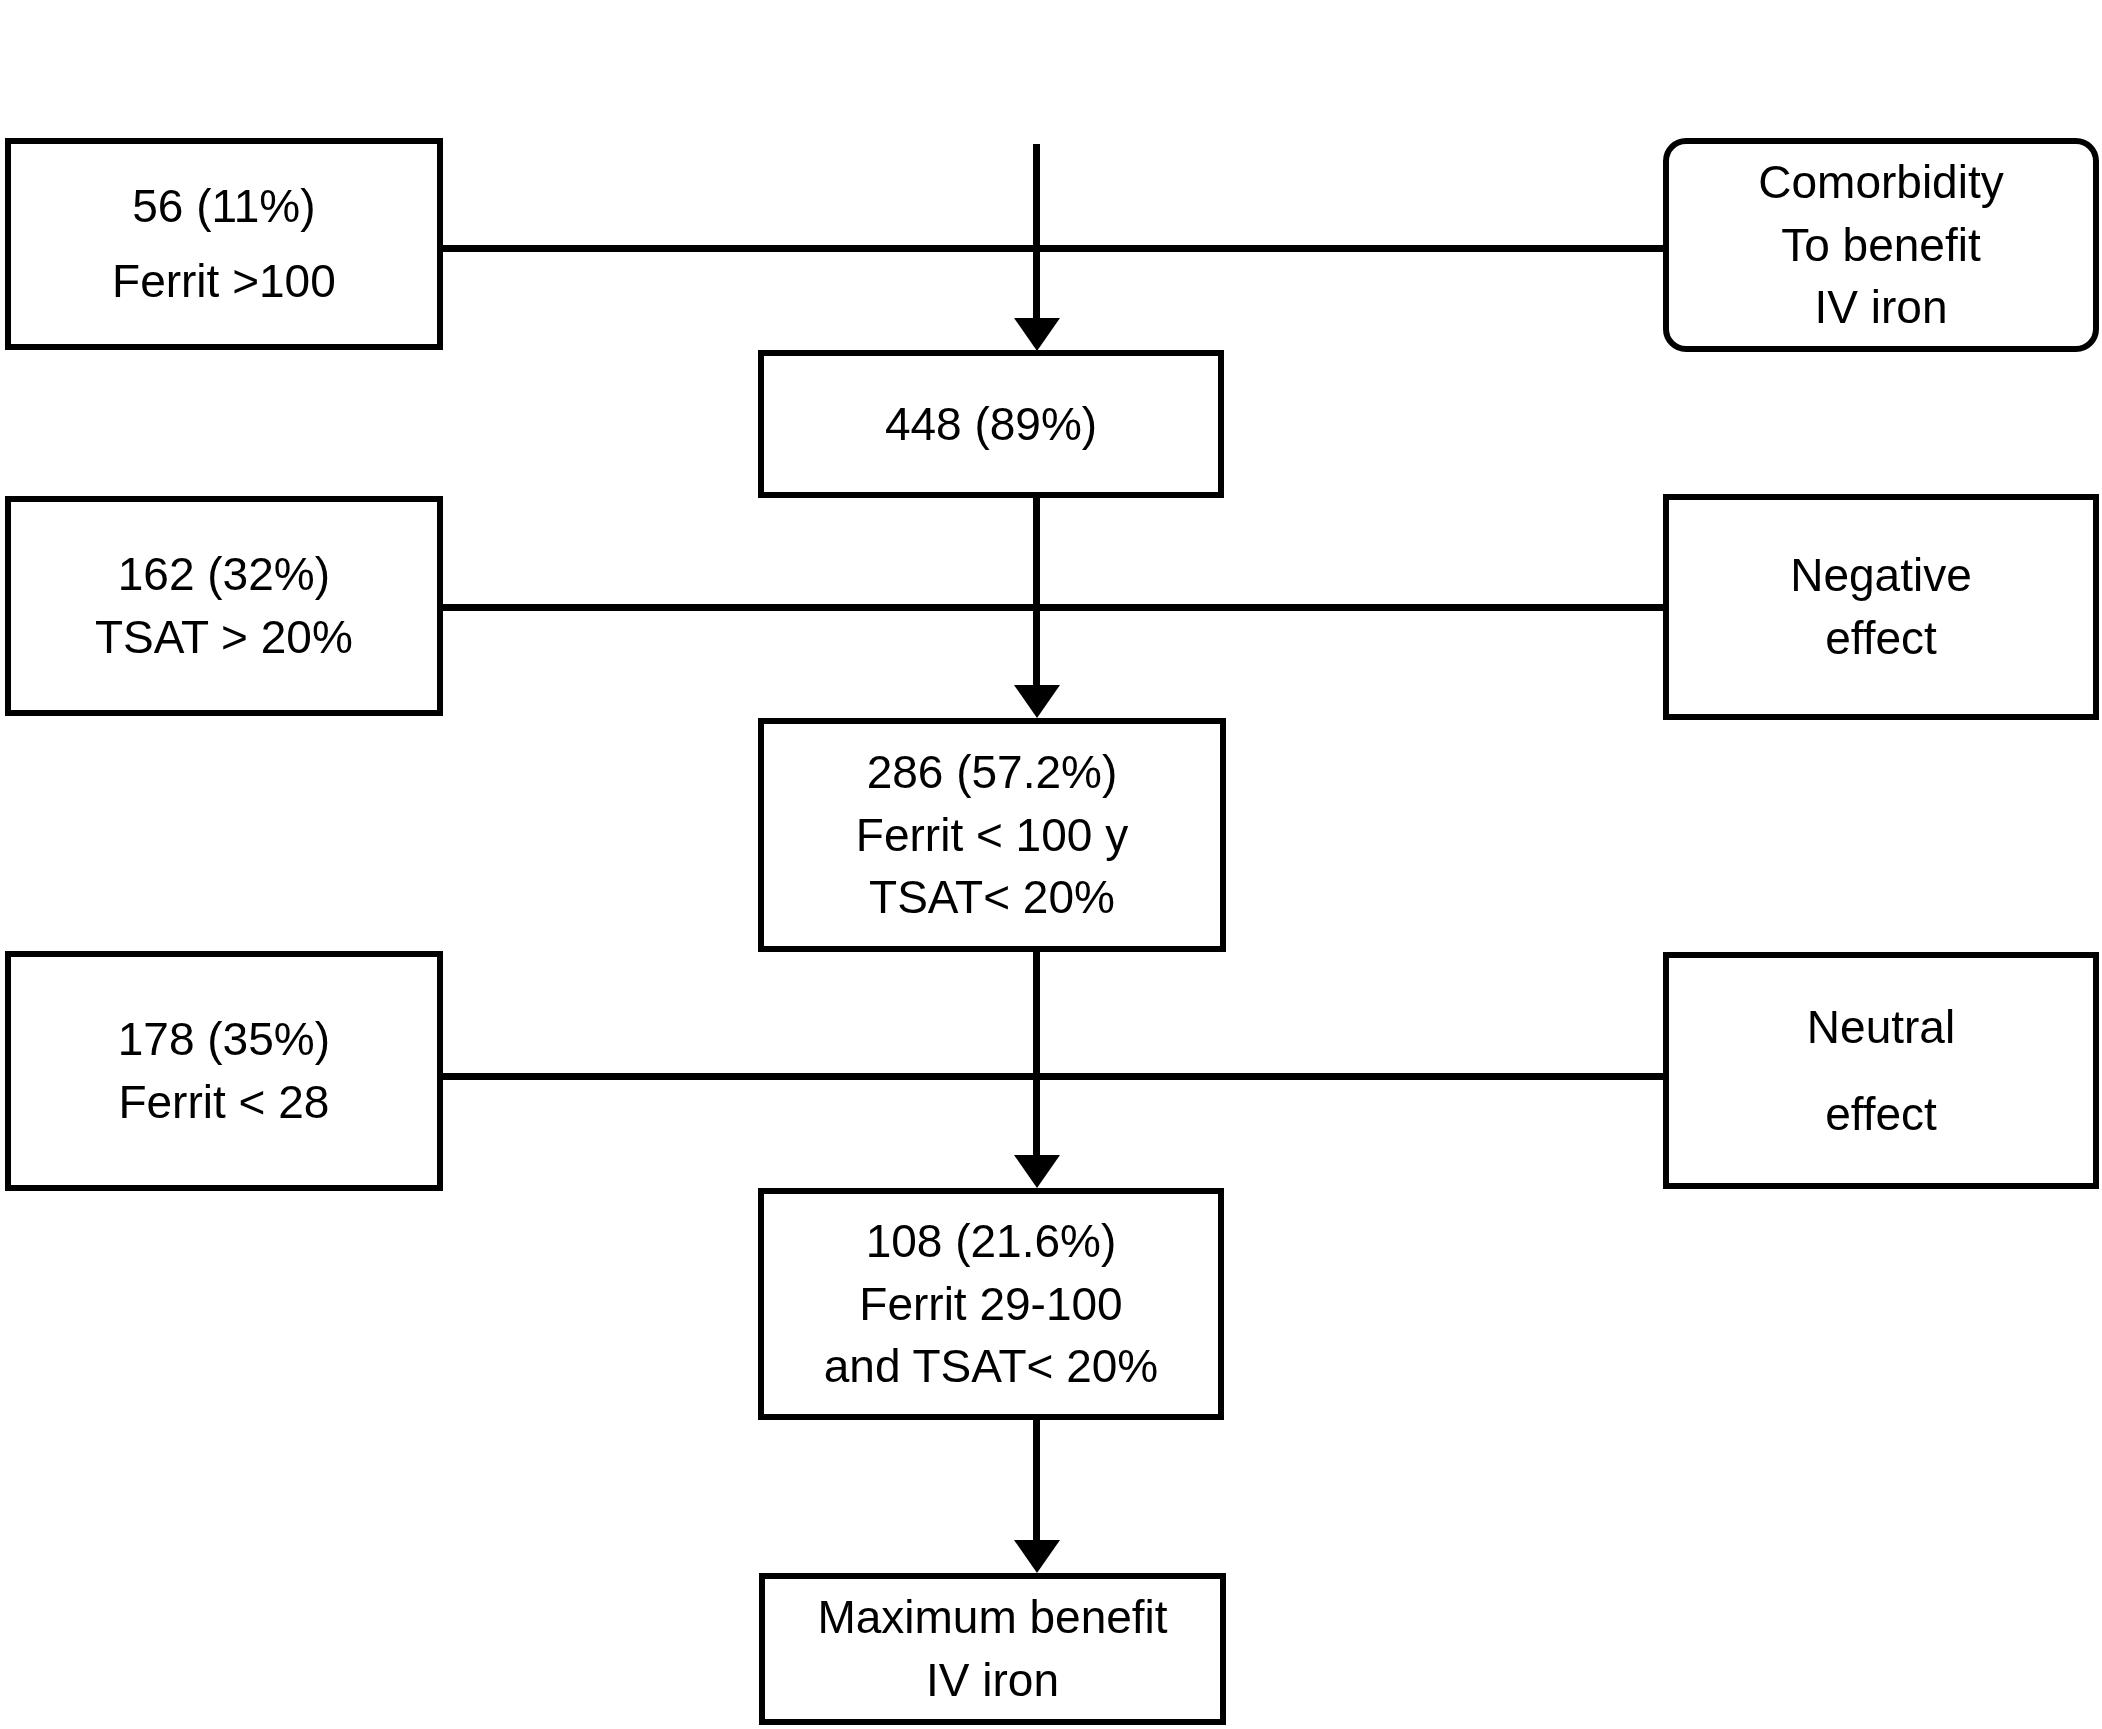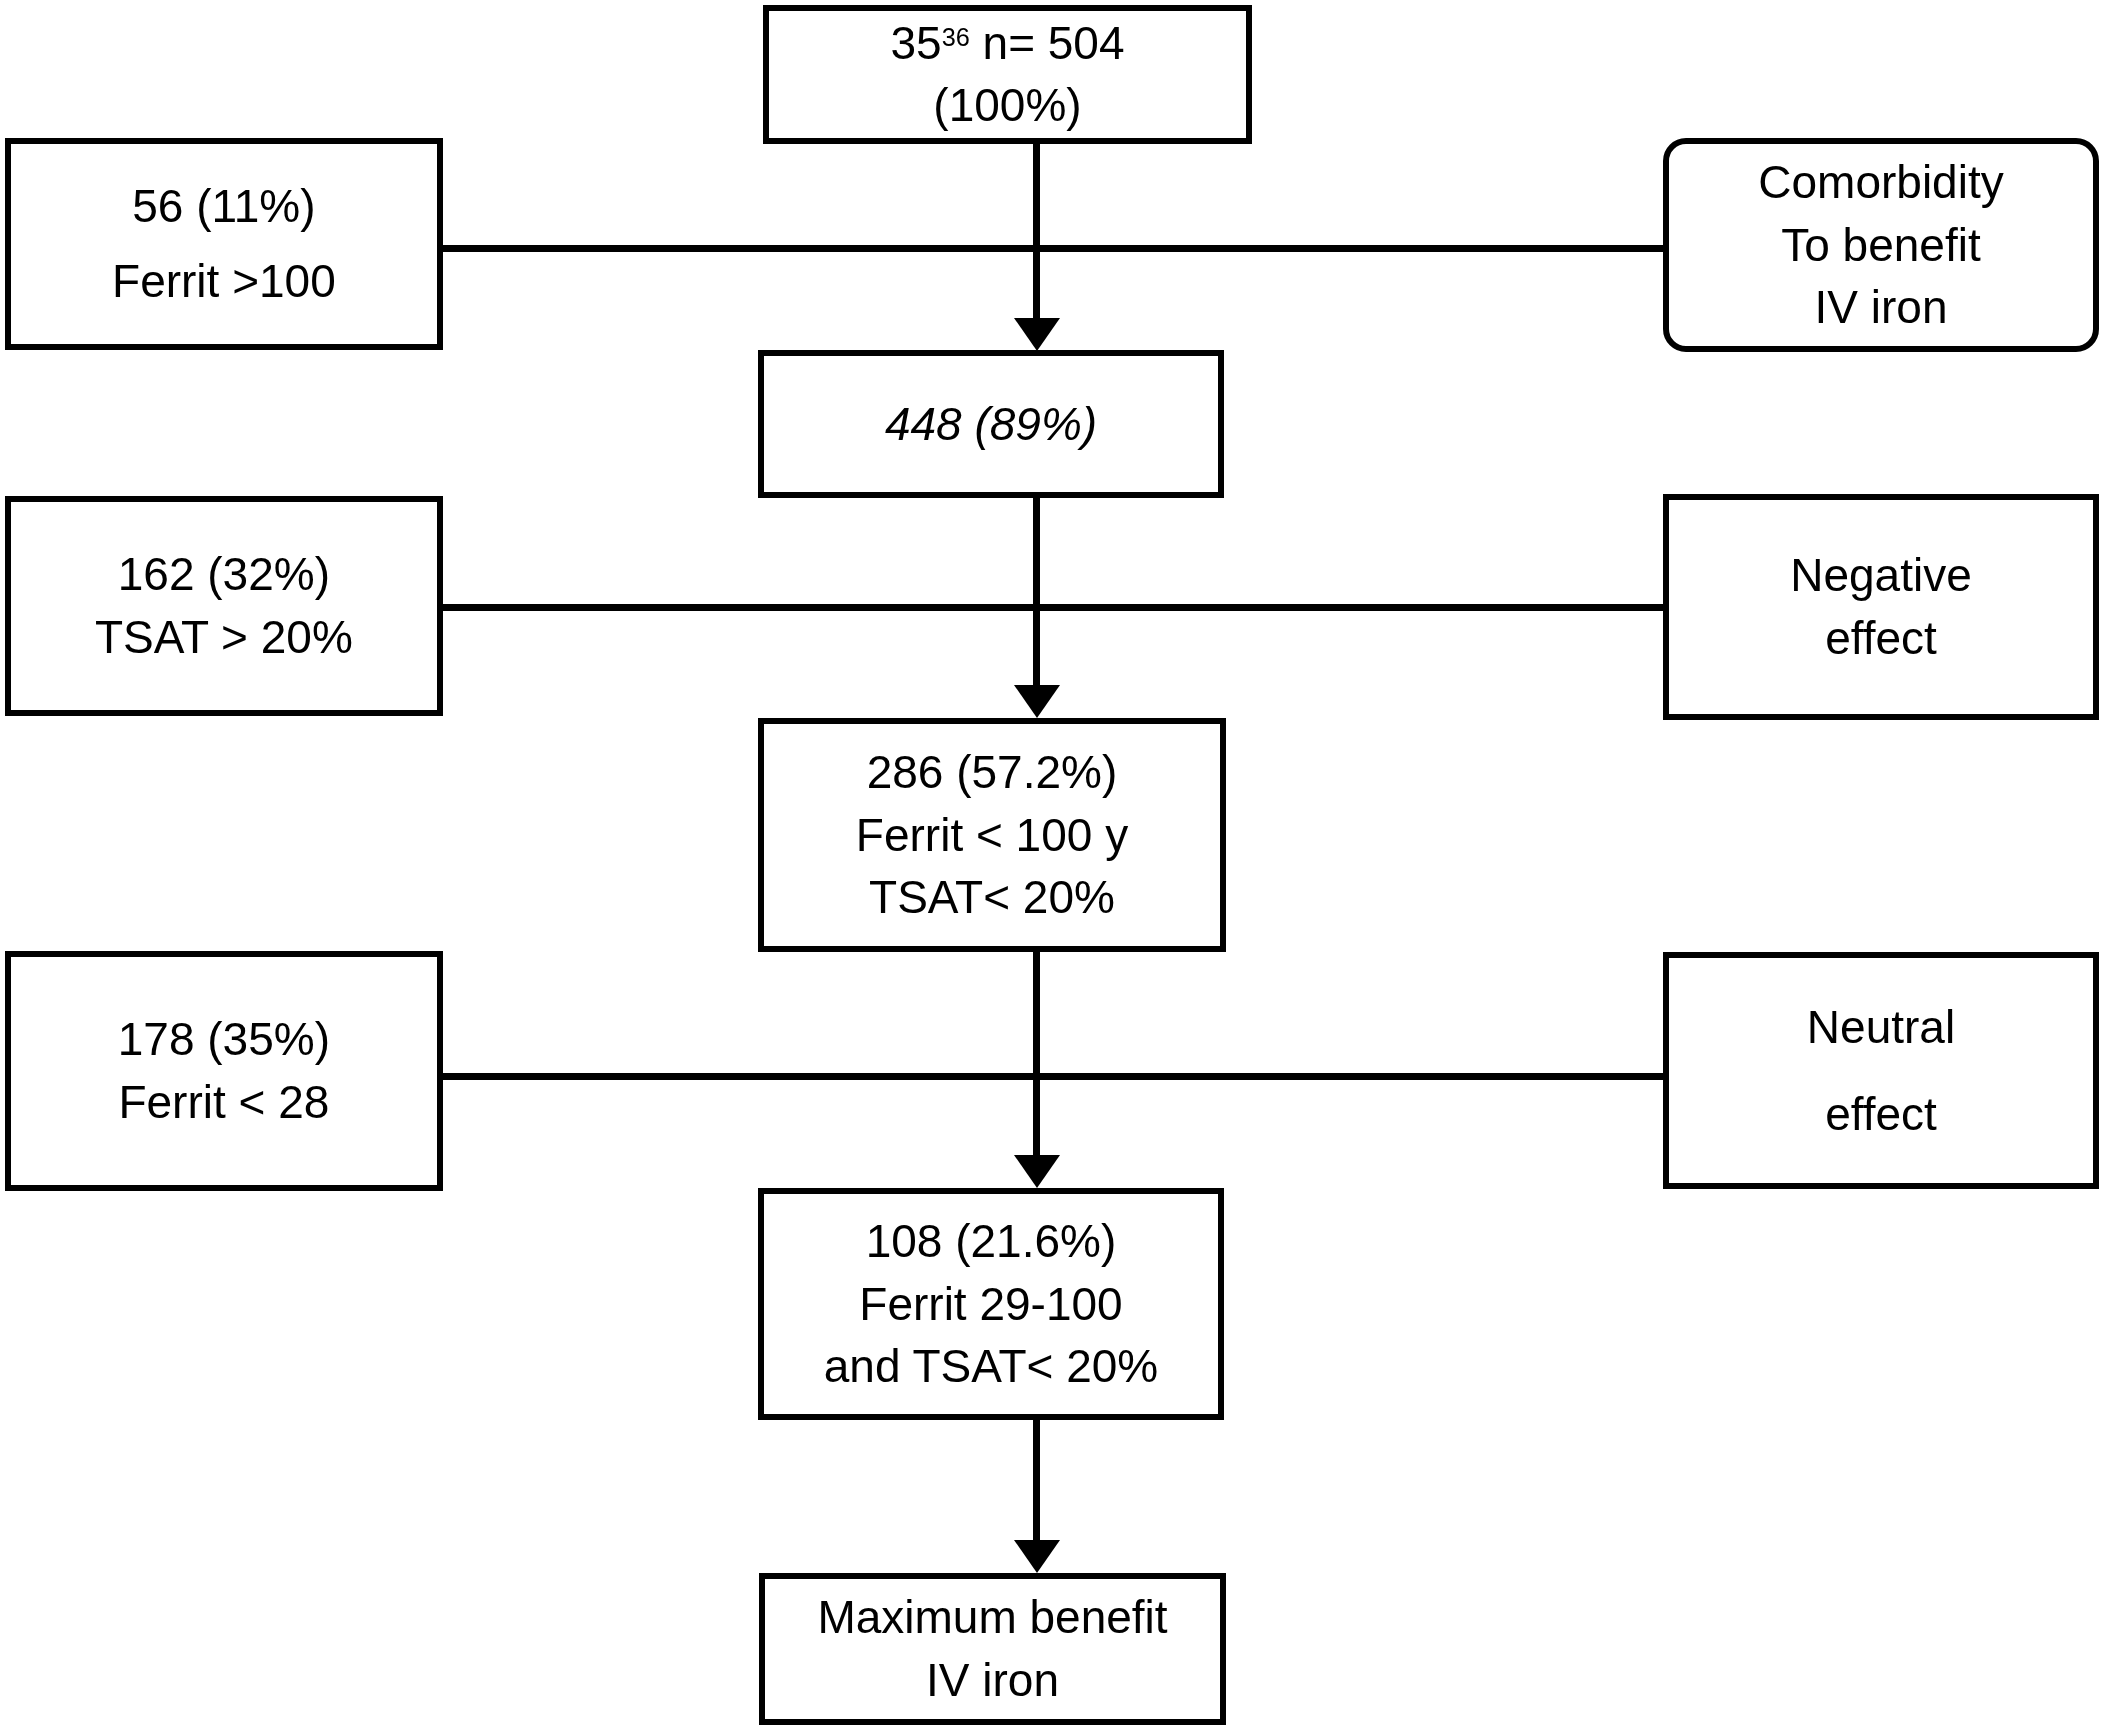--- a/index.html
+++ b/index.html
@@ -23,21 +23,21 @@
     text-align: center;
     font-size: 46px;
     line-height: 1.36;
     white-space: nowrap;
   }
   .ln { display: block; }
   sup { font-size: 55%; line-height: 0; vertical-align: 0.5em; }
 
   
   #b-top   { left: 763px;  top: 4.9px;    width: 489px; height: 139px; }
-  #b-step1 { left: 758px;  top: 350px;  width: 466px; height: 148px; font-style: italic; }
+  #b-step1 { left: 758px;  top: 350px;  width: 466px; height: 148px; }
   #b-step2 { left: 758px;  top: 718px;  width: 468px; height: 234px; text-align: center; }
   #b-step3 { left: 758px;  top: 1188px; width: 466px; height: 232px; }
   #b-final { left: 759px;  top: 1573px; width: 467px; height: 152px; }
 
   
   #b-left1 { left: 4.9px;    top: 138px;  width: 438px; height: 212px; gap: 12px; }
   #b-left2 { left: 4.9px;    top: 496px;  width: 438px; height: 220px; text-align: right; }
   #b-left3 { left: 4.9px;    top: 951px;  width: 438px; height: 240px; }
 
   
@@ -76,24 +76,20 @@
   #a1 { top: 144px;  height: 207px; }
   #a2 { top: 498px;  height: 220px; }
   #a3 { top: 951px;  height: 237px; }
   #a4 { top: 1419px; height: 154px; }
 </style>
 </head>
 <body>
 
 <div id="canvas">
 
-  <div class="box" id="b-top">
-    <div class="ln"><span>35</span><sup>36</sup><span> n= 504</span></div>
-    <div class="ln">(100%)</div>
-  </div>
 
   <div class="box" id="b-left1">
     <div class="ln">56 (11%)</div>
     <div class="ln">Ferrit &gt;100</div>
   </div>
   <div class="hline" id="h1"></div>
   <div class="box" id="b-right1">
     <div class="ln">Comorbidity</div>
     <div class="ln">To benefit</div>
     <div class="ln">IV iron</div>

